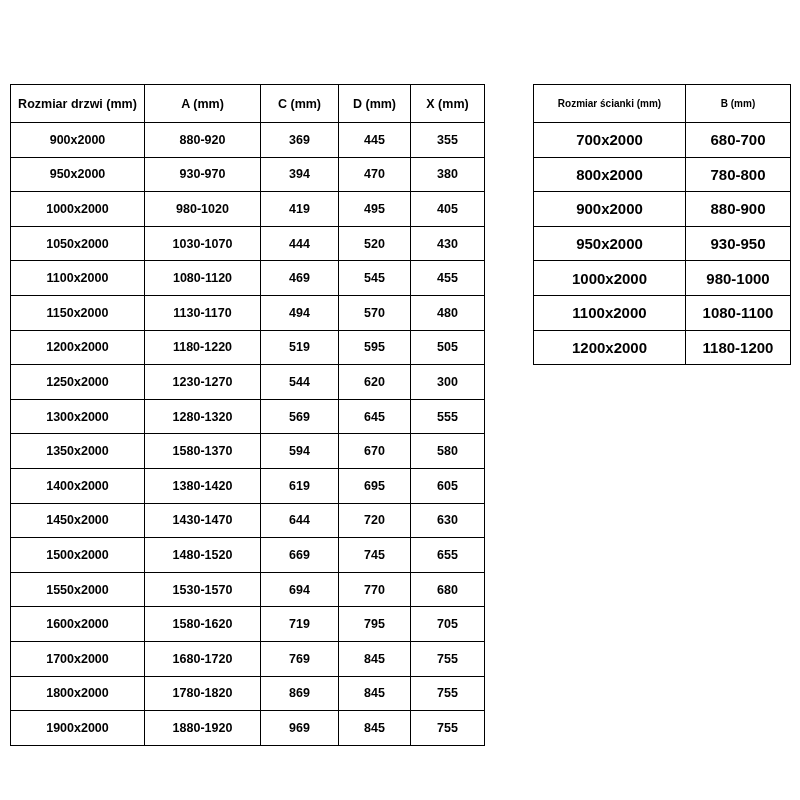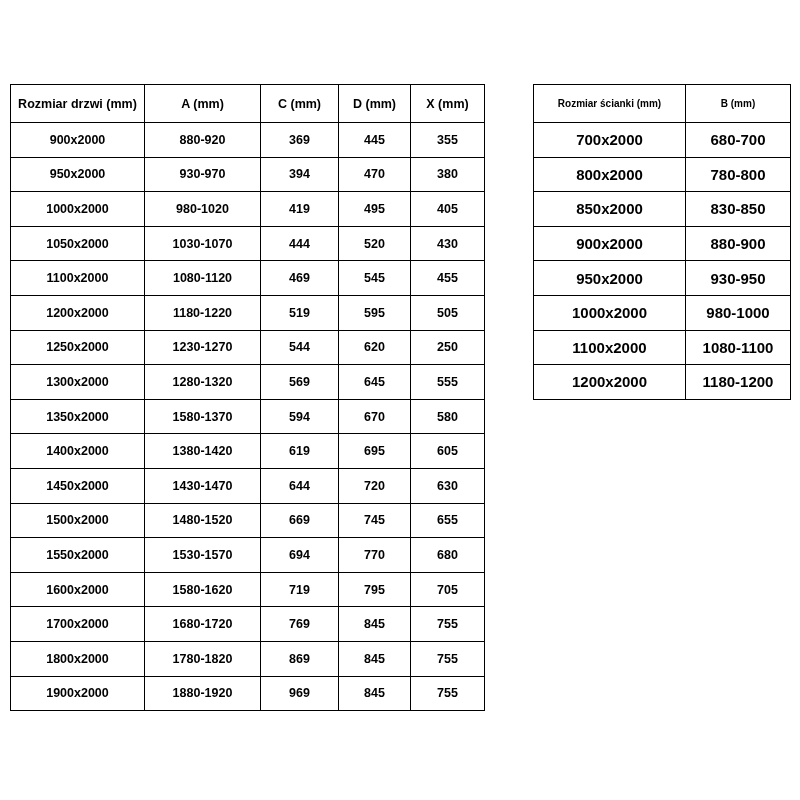--- a/index.html
+++ b/index.html
@@ -125,32 +125,39 @@
           <td>430</td>
         </tr>
         <tr>
           <td>1100x2000</td>
           <td>1080-1120</td>
           <td>469</td>
           <td>545</td>
           <td>455</td>
         </tr>
         <tr>
+          <td>1150x2000</td>
+          <td>1130-1170</td>
+          <td>494</td>
+          <td>570</td>
+          <td>480</td>
+        </tr>
+        <tr>
           <td>1200x2000</td>
           <td>1180-1220</td>
           <td>519</td>
           <td>595</td>
           <td>505</td>
         </tr>
         <tr>
           <td>1250x2000</td>
           <td>1230-1270</td>
           <td>544</td>
           <td>620</td>
-          <td>250</td>
+          <td>300</td>
         </tr>
         <tr>
           <td>1300x2000</td>
           <td>1280-1320</td>
           <td>569</td>
           <td>645</td>
           <td>555</td>
         </tr>
         <tr>
           <td>1350x2000</td>
@@ -232,24 +239,20 @@
     <tbody id="wall-body">
         <tr>
           <td>700x2000</td>
           <td>680-700</td>
         </tr>
         <tr>
           <td>800x2000</td>
           <td>780-800</td>
         </tr>
         <tr>
-          <td>850x2000</td>
-          <td>830-850</td>
-        </tr>
-        <tr>
           <td>900x2000</td>
           <td>880-900</td>
         </tr>
         <tr>
           <td>950x2000</td>
           <td>930-950</td>
         </tr>
         <tr>
           <td>1000x2000</td>
           <td>980-1000</td>

